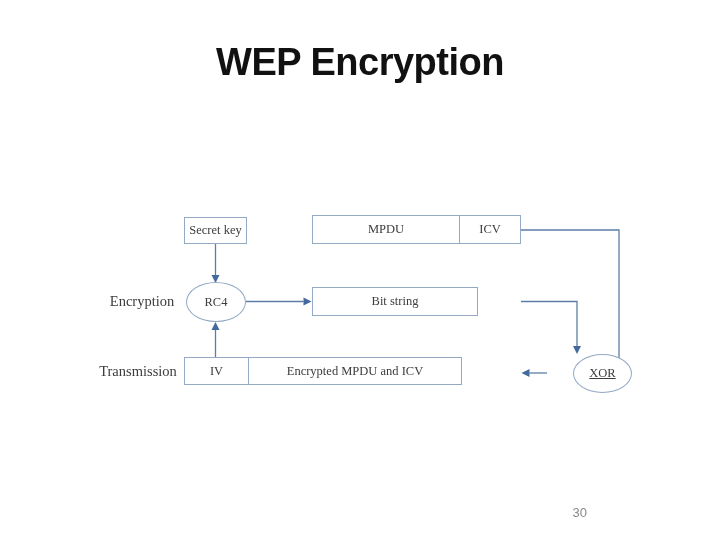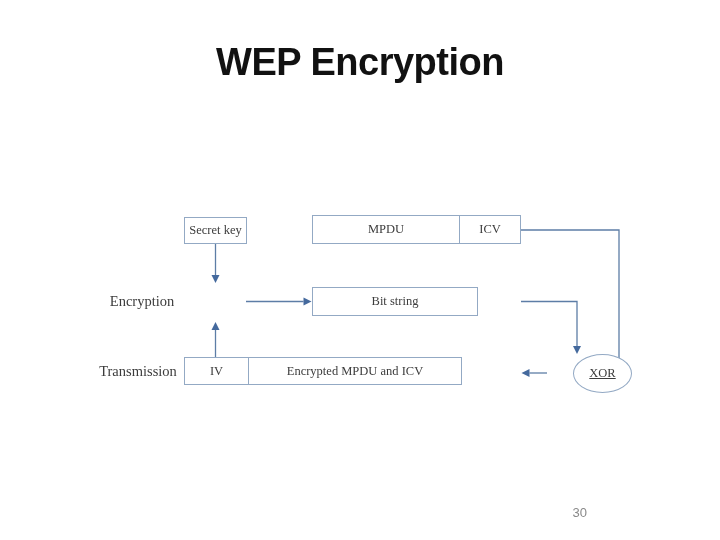--- a/index.html
+++ b/index.html
@@ -137,20 +137,23 @@
     <div class="cell" style="width:146px;">
       <span>MPDU</span>
     </div>
     <div class="cell" style="flex:1;">
       <span>ICV</span>
     </div>
   </div>
 
   <div class="row-label" style="left:106px; top:293px; width:72px;">Encryption</div>
 
+  <div class="box ellipse" style="left:186px; top:282px; width:60px; height:40px;">
+    <span>RC4</span>
+  </div>
 
   <div class="box" style="left:312px; top:287px; width:166px; height:29px;">
     <span>Bit string</span>
   </div>
 
   <div class="row-label" style="left:96px; top:363px; width:84px;">Transmission</div>
 
   <div class="row" style="left:184px; top:357px; width:278px; height:28px;">
     <div class="cell" style="width:63px;">
       <span>IV</span>

